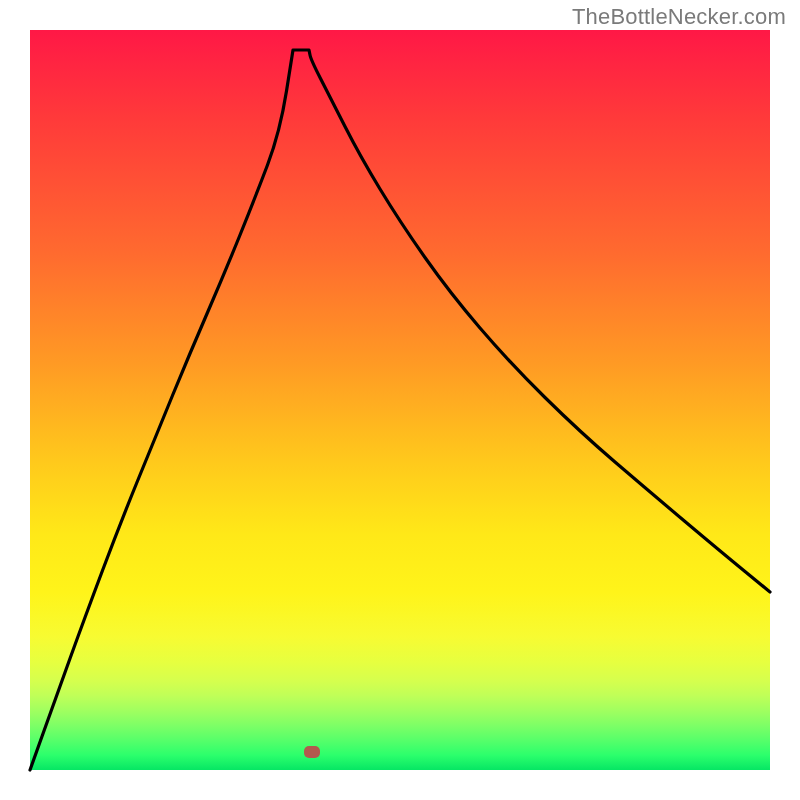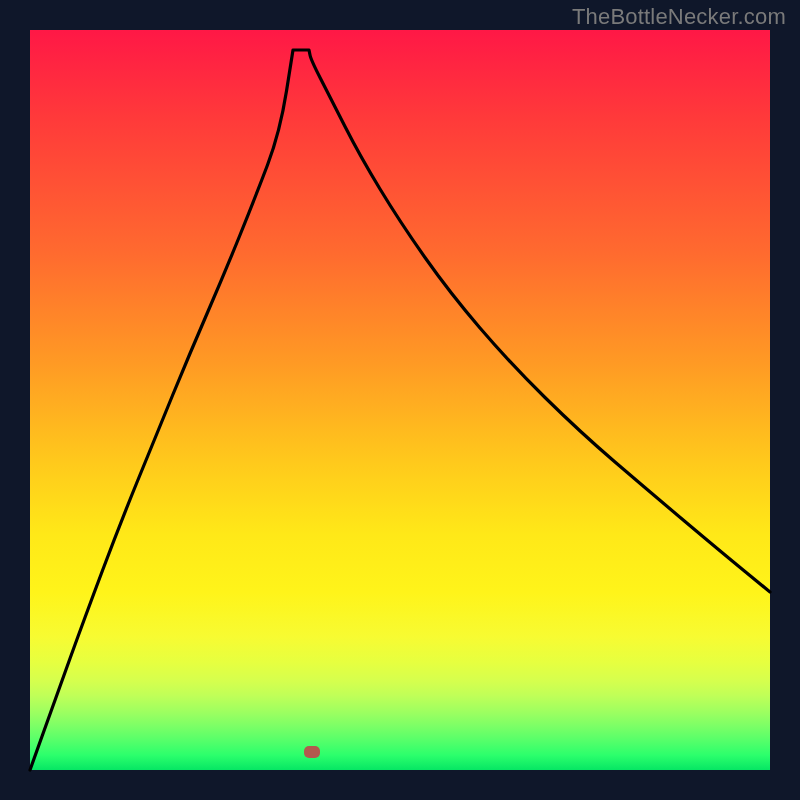--- a/index.html
+++ b/index.html
@@ -8,21 +8,21 @@
     width: 800px;
     height: 800px;
     background: #000;
     font-family: Arial, Helvetica, sans-serif;
     overflow: hidden;
   }
   .frame {
     position: relative;
     width: 800px;
     height: 800px;
-    background: #0f172a;
+    background: #ffffff;
   }
   .plot-area {
     position: absolute;
     left: 30px;
     top: 30px;
     width: 740px;
     height: 740px;
     
     background: linear-gradient(
       to bottom,

